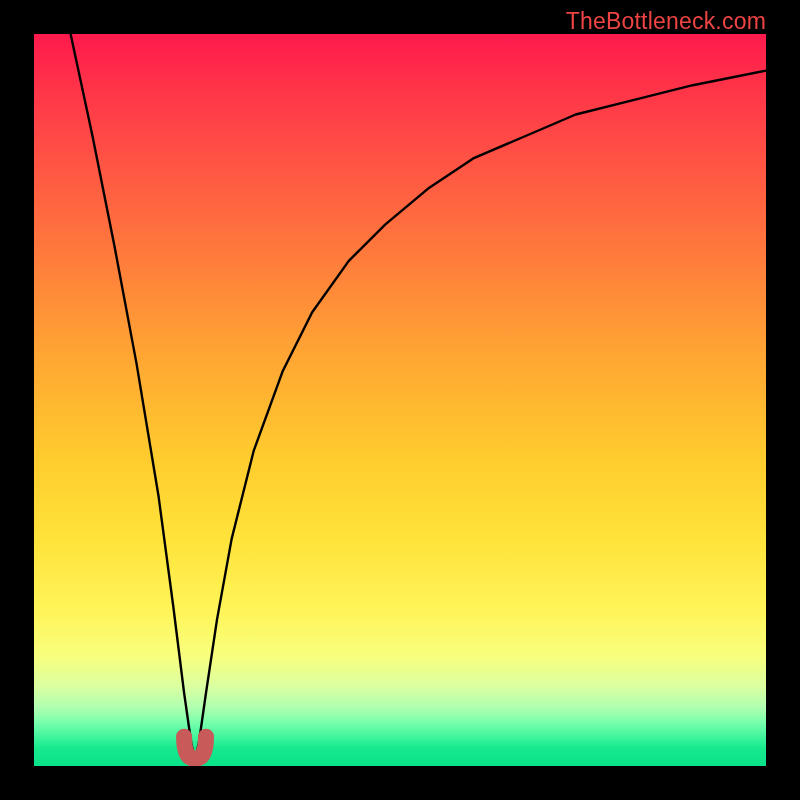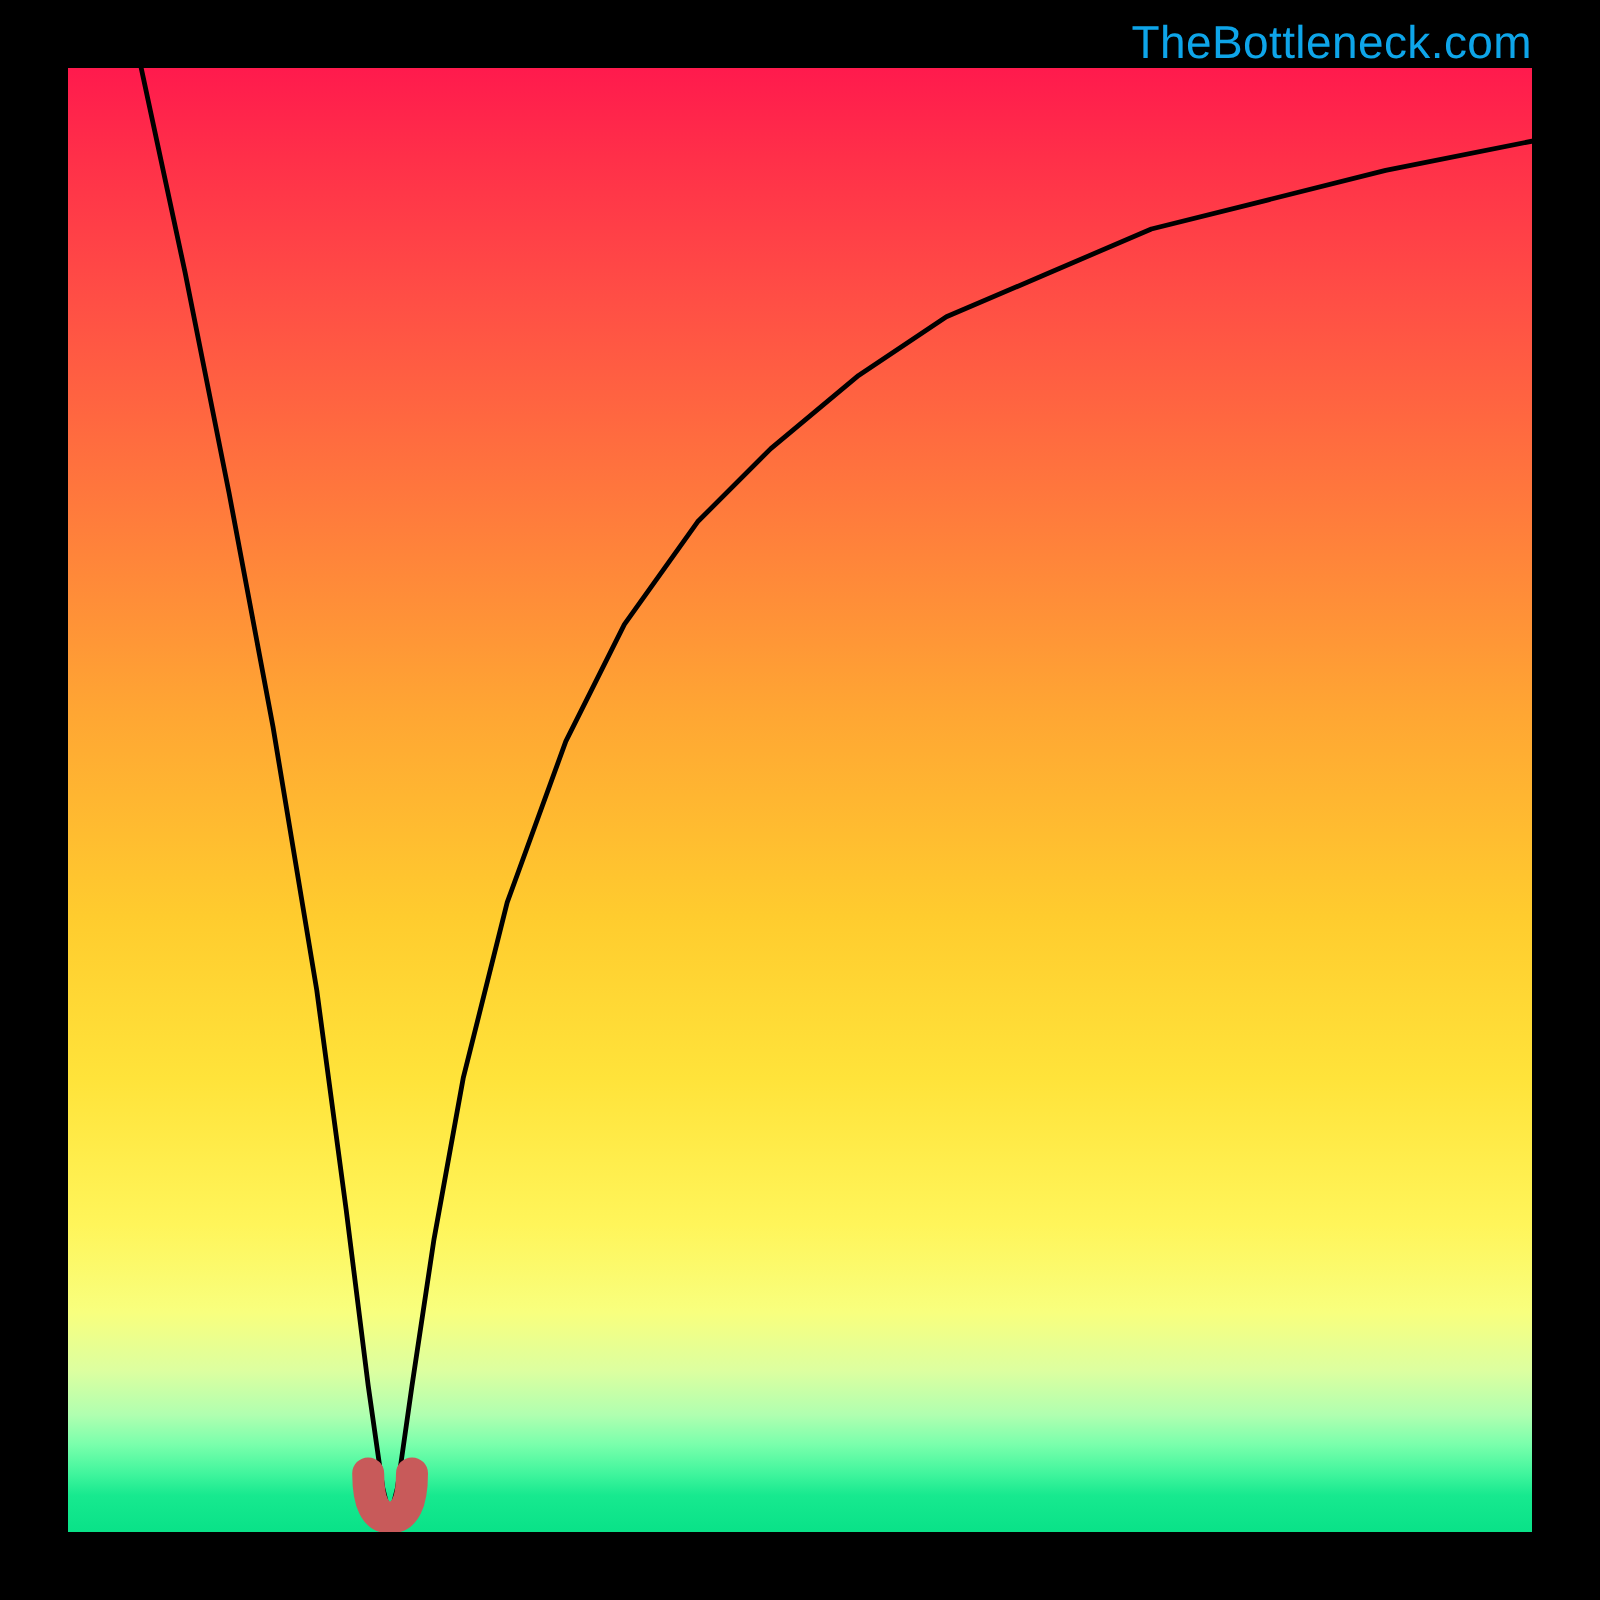--- a/index.html
+++ b/index.html
@@ -41,21 +41,21 @@
       #7affac 94%,
       #41f59d 96%,
       #17e98f 97.5%,
       #09e288 100%
     );
   }
   .attribution {
     position: absolute;
     top: 8px;
     right: 34px;
-    color: #0ea5e9;
+    color: #ef4444;
     font-size: 23px;
     font-weight: 400;
     letter-spacing: 0.2px;
     background: transparent;
   }
   svg.curve {
     position: absolute;
     top: 0;
     left: 0;
     width: 732px;

